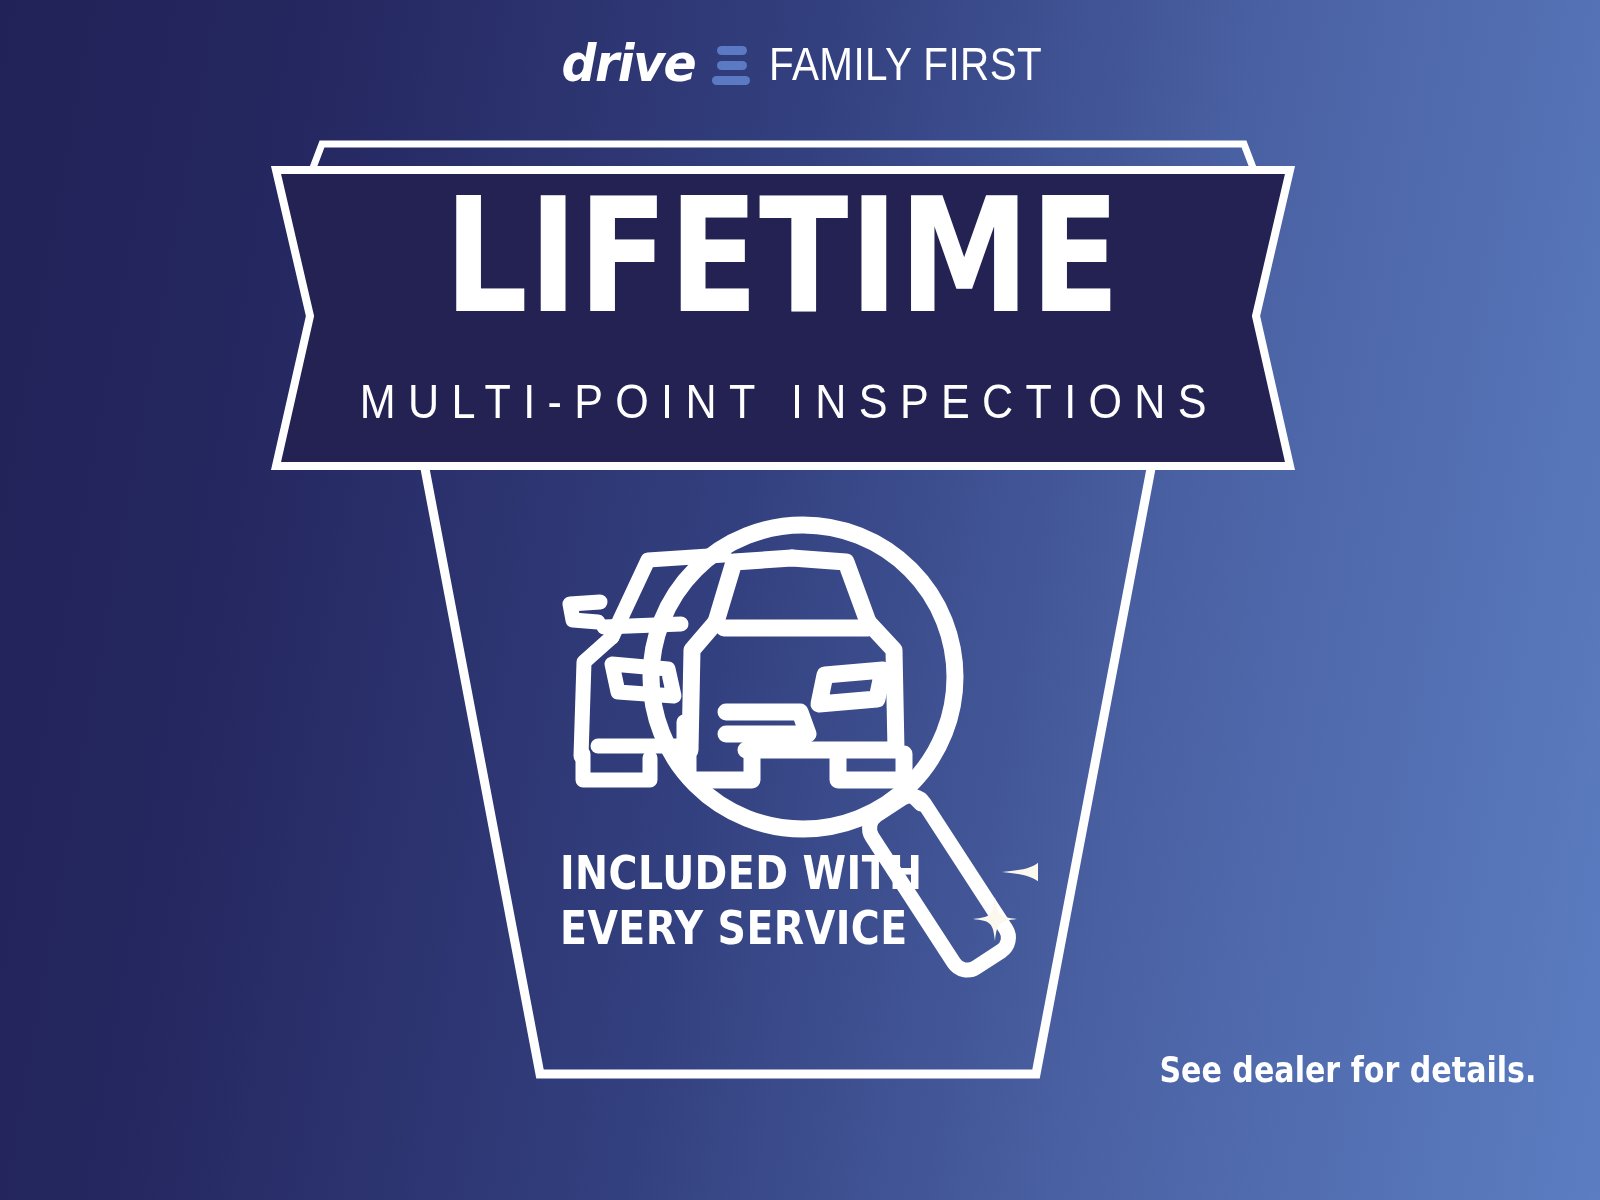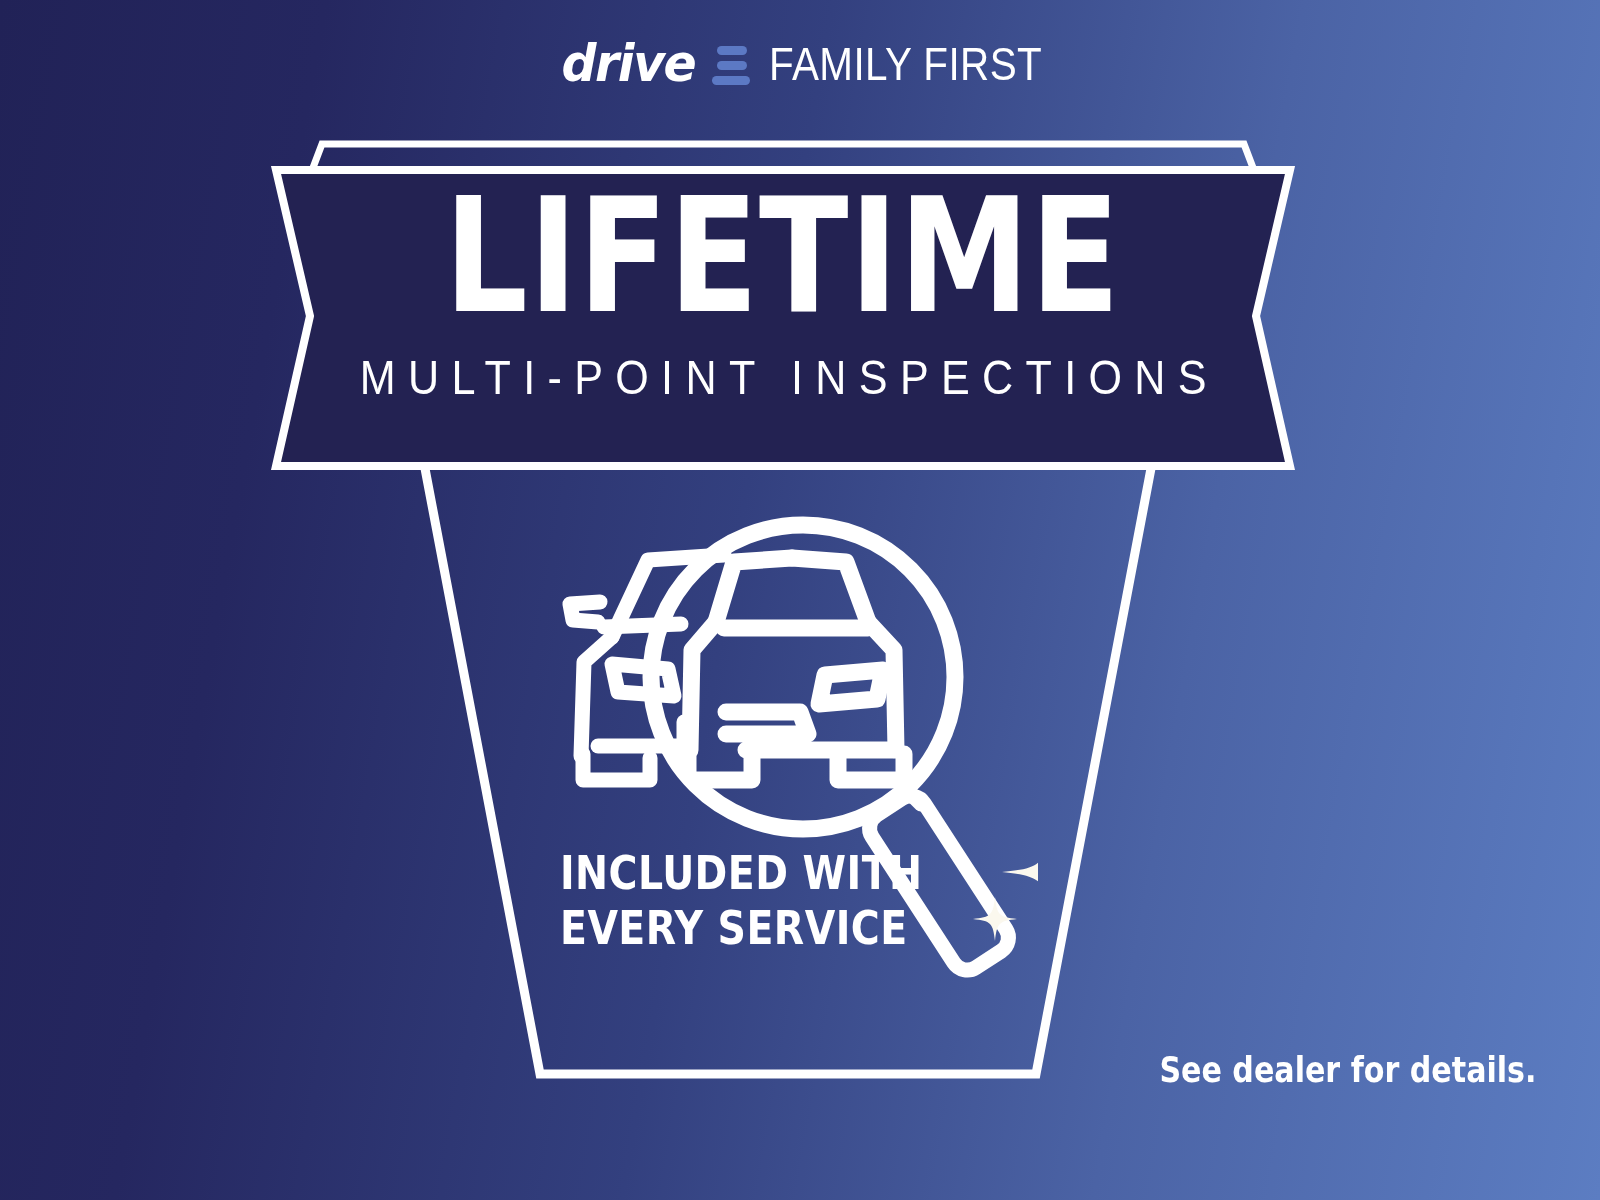--- a/index.html
+++ b/index.html
@@ -102,20 +102,21 @@
     position: absolute;
     top: 0; left: 0;
     width: 1030px;
     height: 360px;
     display: flex;
     flex-direction: column;
     align-items: center;
     justify-content: flex-start;
     padding-top: 46px;
     box-sizing: border-box;
+    gap: 24px;
   }
   .headline {
     font-family: "DejaVu Sans", sans-serif;
     font-weight: 700;
     font-size: 158px;
     line-height: 0.92;
     color: #FFFFFF;
     letter-spacing: 1px;
     transform: scaleX(0.83);
     transform-origin: center center;

